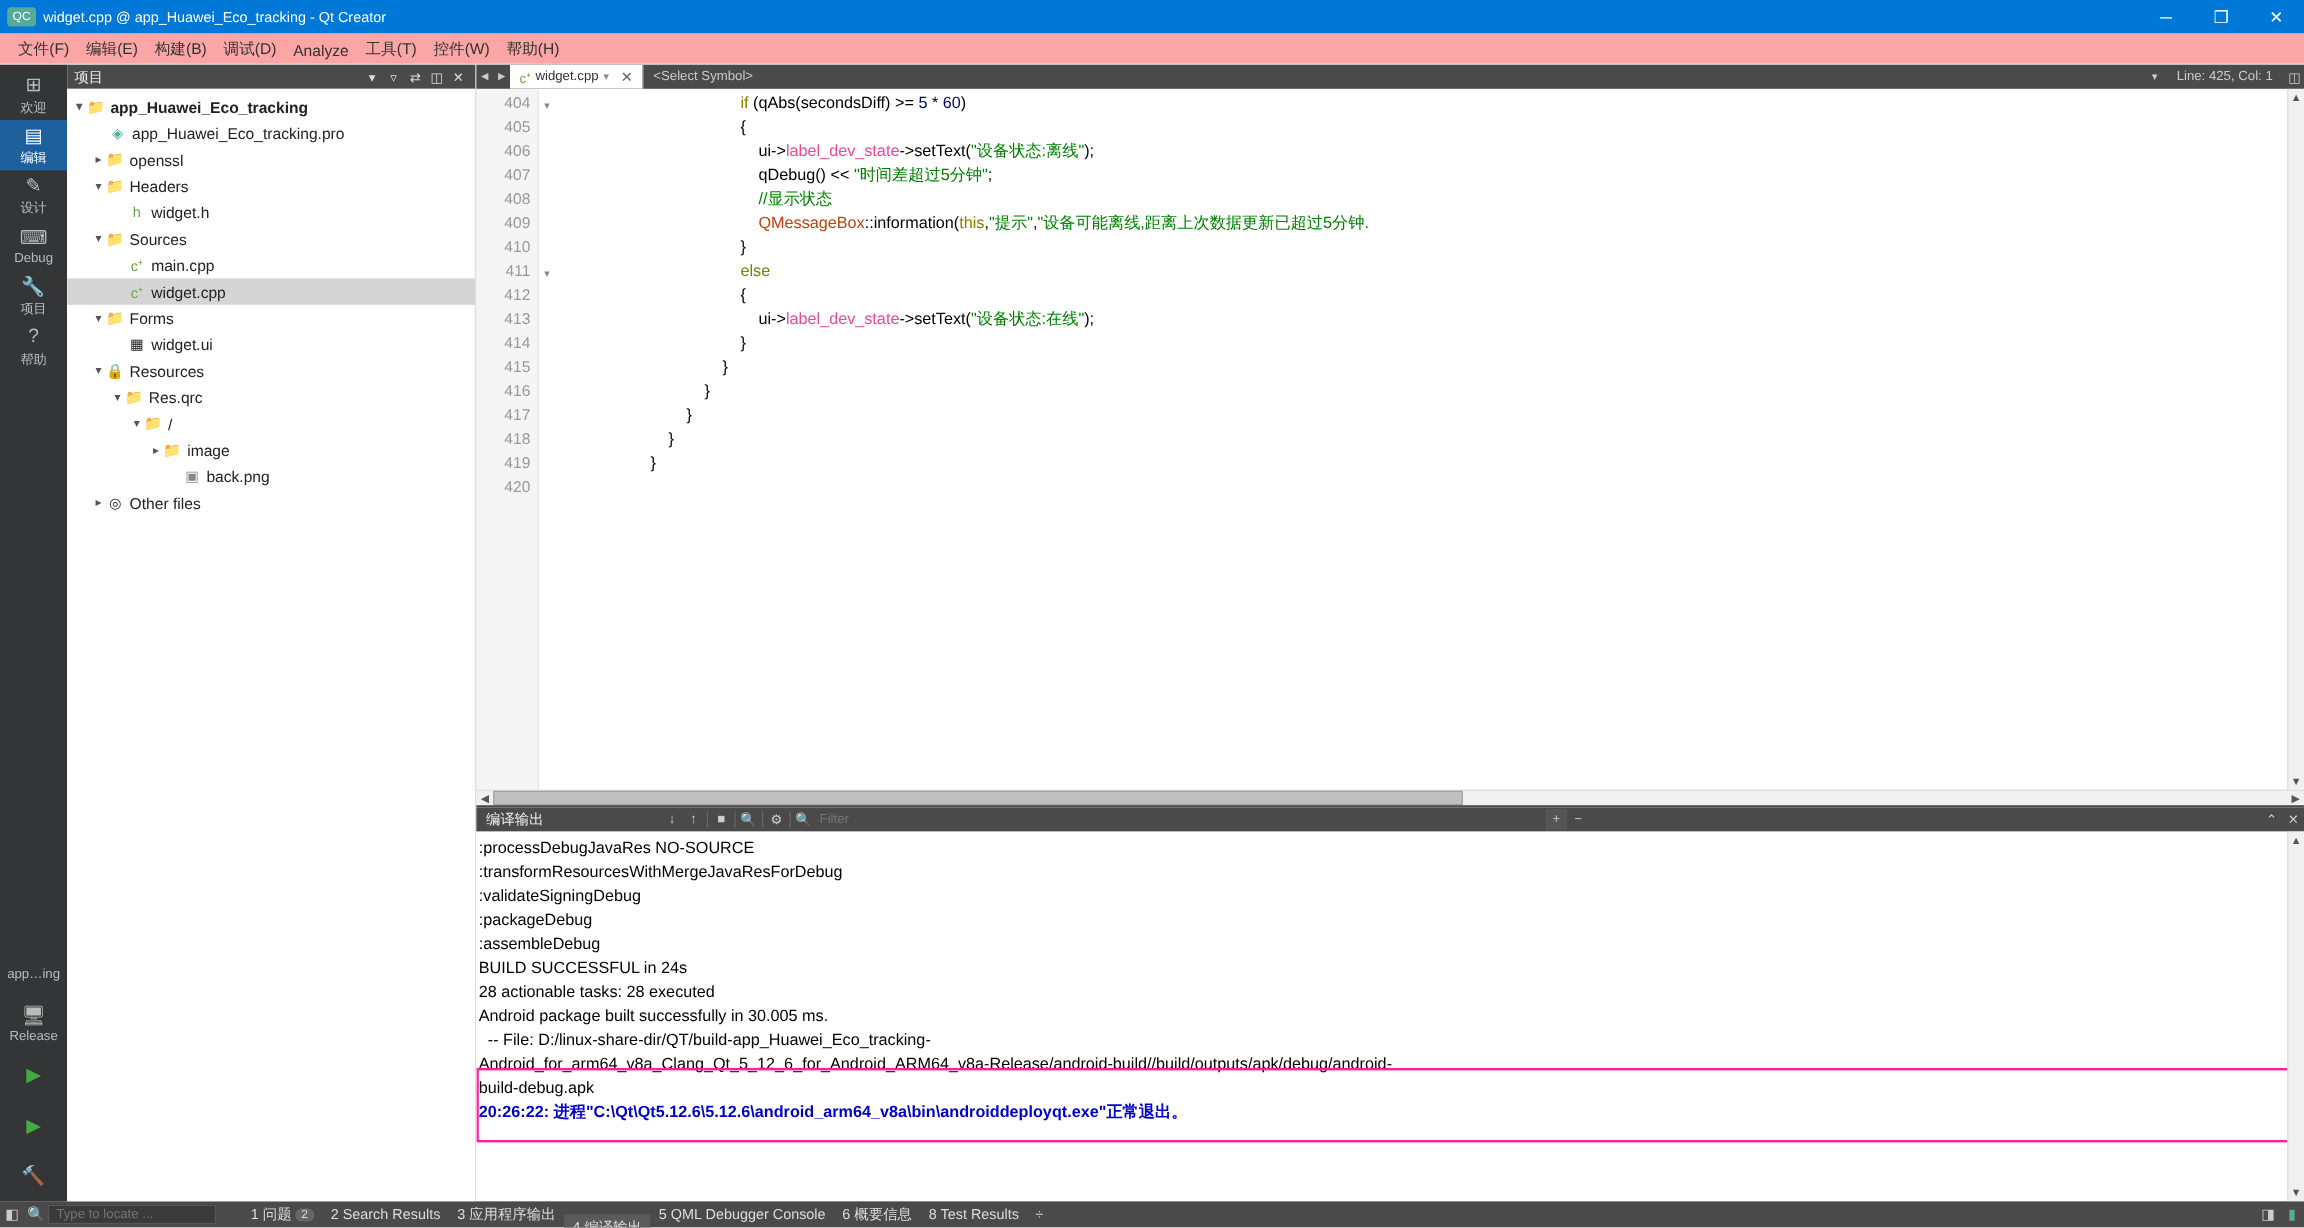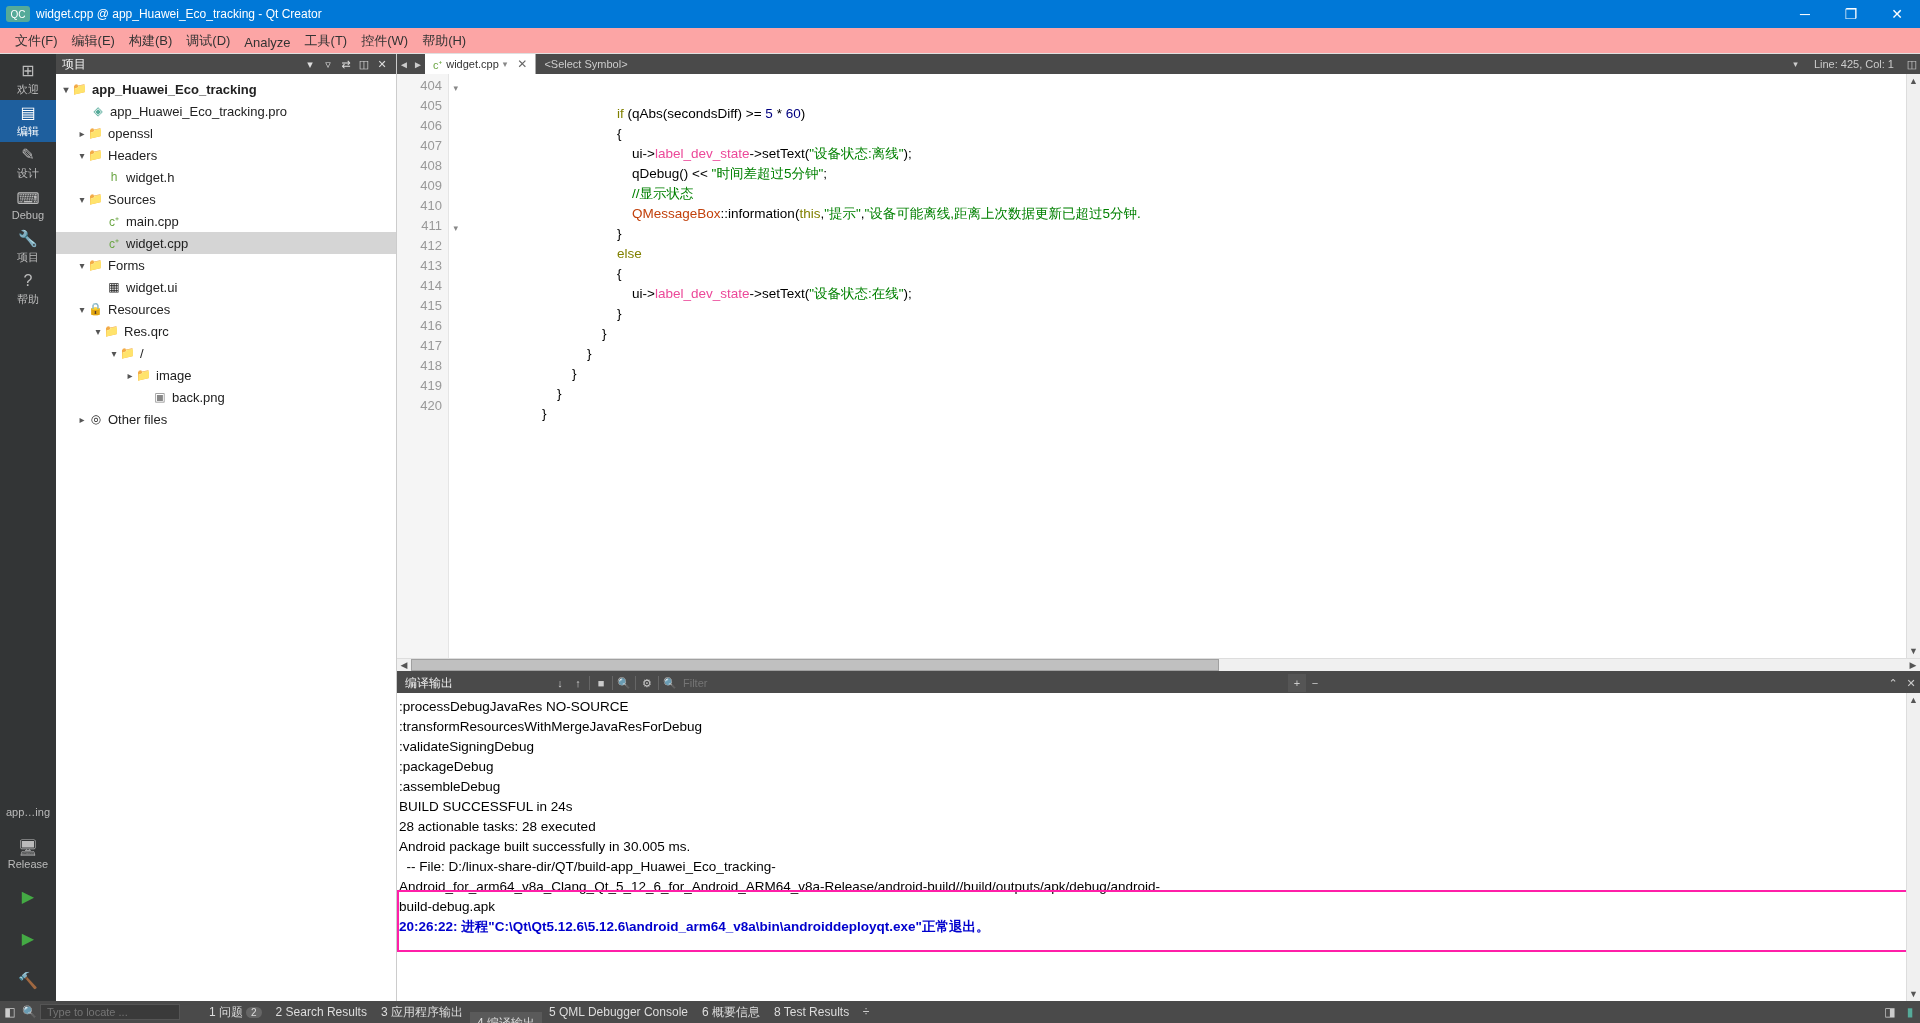--- a/index.html
+++ b/index.html
@@ -45,21 +45,21 @@
 .tabbar .tab .ticon { color:#6ba644; font-size:11px; }
 .tabbar .tab .close { color:#666; font-size:12px; margin-left:6px; }
 .tabbar .combo { padding: 0 8px; color: #ccc; font-size: 11px; flex:1; }
 .tabbar .lineinfo { color: #ccc; font-size: 11px; padding: 0 10px; }
 .tabbar .split { width:16px; height:20px; display:flex; align-items:center; justify-content:center; color:#ccc; font-size:11px; }
 
 .codewrap { display:flex; flex:1; overflow:hidden; position:relative; }
 .gutter { width: 52px; background: #f5f5f5; border-right: 1px solid #e5e5e5; padding-top:2px; text-align:right; font-family: Consolas, monospace; font-size: 13px; color: #999; line-height: 20px; }
 .gutter .gl { padding-right: 6px; height:20px; position:relative; }
 .gutter .gl.has-fold::after { content:"▾"; position:absolute; right:-10px; top:2px; font-size:9px; color:#888; }
-.code { flex: 1; padding: 2px 0 0 18px; font-family: Consolas, monospace; font-size: 13.5px; line-height: 20px; color: #000; white-space: pre; overflow: hidden; margin-top: 28px; }
+.code { flex: 1; padding: 2px 0 0 18px; font-family: Consolas, monospace; font-size: 13.5px; line-height: 20px; color: #000; white-space: pre; overflow: hidden; }
 .kw { color: #808000; }
 .str { color: #008000; }
 .cmt { color: #008000; }
 .mem { color: #ec4899; }
 .num { color: #000080; }
 .type { color: #c2410c; }
 .scrollh { height: 13px; background: #f0f0f0; border-top: 1px solid #ddd; display:flex; }
 .scrollh .thumb { height:12px; background:#c0c0c0; border:1px solid #a0a0a0; }
 .scrollh .arrow { width:14px; display:flex; align-items:center; justify-content:center; font-size:9px; color:#555; }
 .scrollv { width:14px; background:#f0f0f0; border-left:1px solid #ddd; display:flex; flex-direction:column; }

